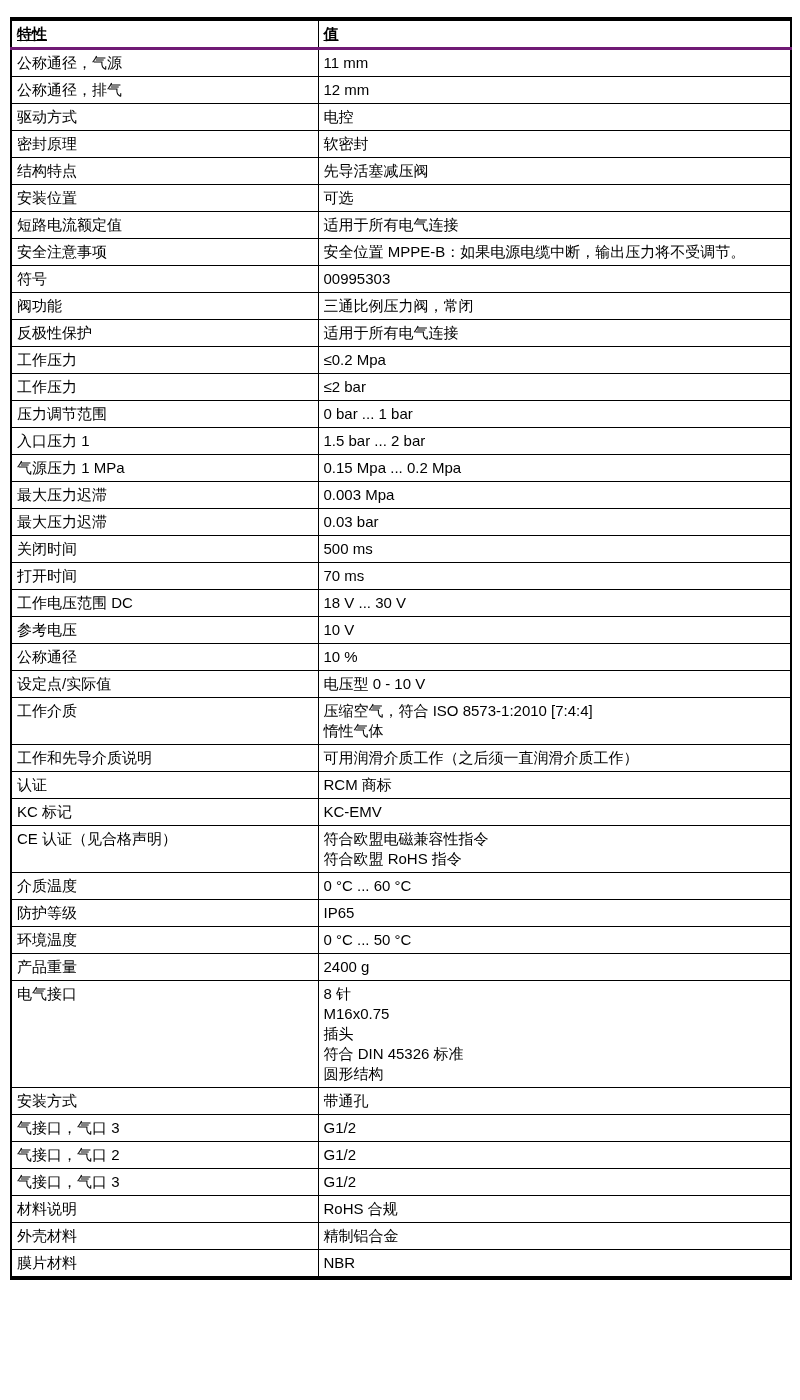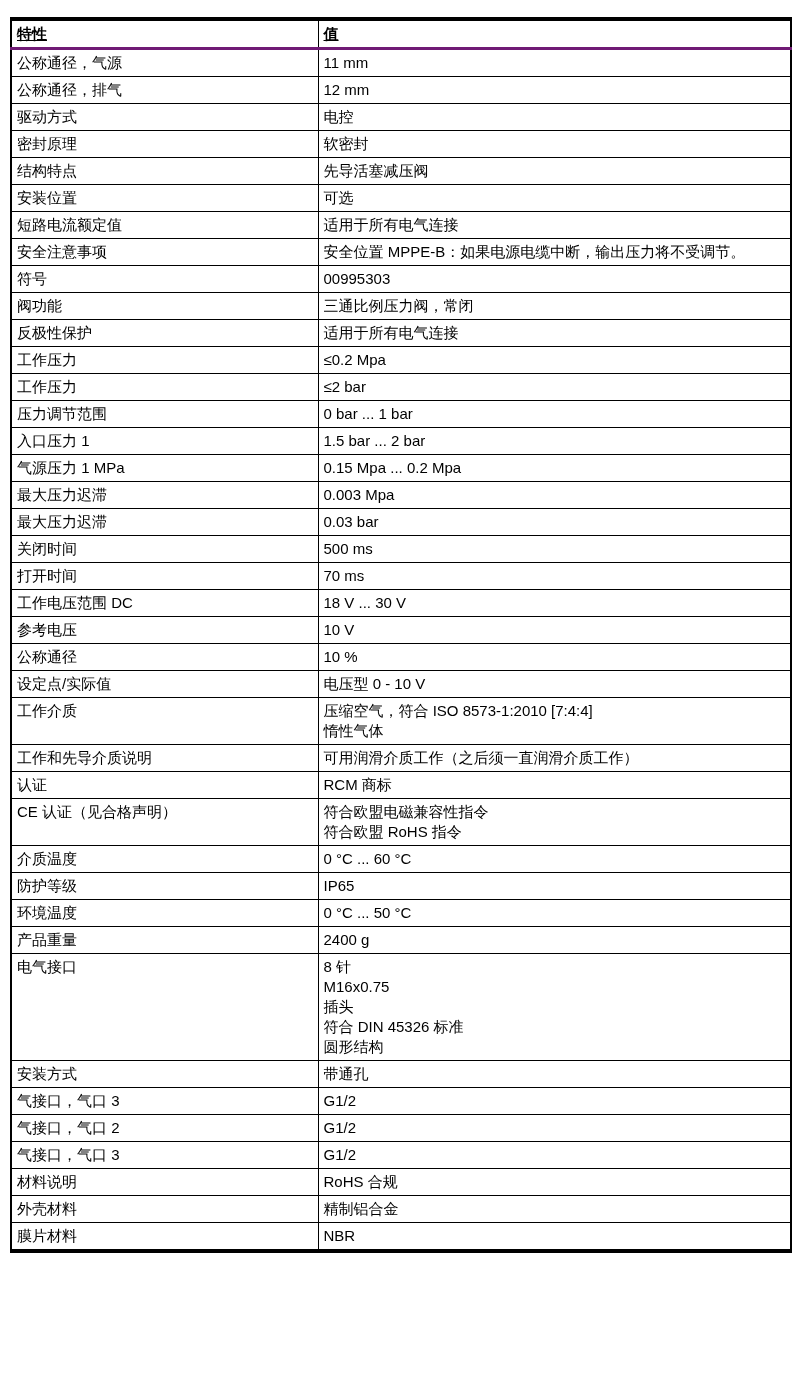--- a/index.html
+++ b/index.html
@@ -244,20 +244,26 @@
           </td>
   </tr>
 
   <tr>
     <td class="label-cell">认证</td>
     <td class="value-cell">
             <div>RCM 商标</div>
           </td>
   </tr>
 
+  <tr>
+    <td class="label-cell">KC 标记</td>
+    <td class="value-cell">
+            <div>KC-EMV</div>
+          </td>
+  </tr>
 
   <tr>
     <td class="label-cell">CE 认证（见合格声明）</td>
     <td class="value-cell">
             <div>符合欧盟电磁兼容性指令</div>
             <div>符合欧盟 RoHS 指令</div>
           </td>
   </tr>
 
 

